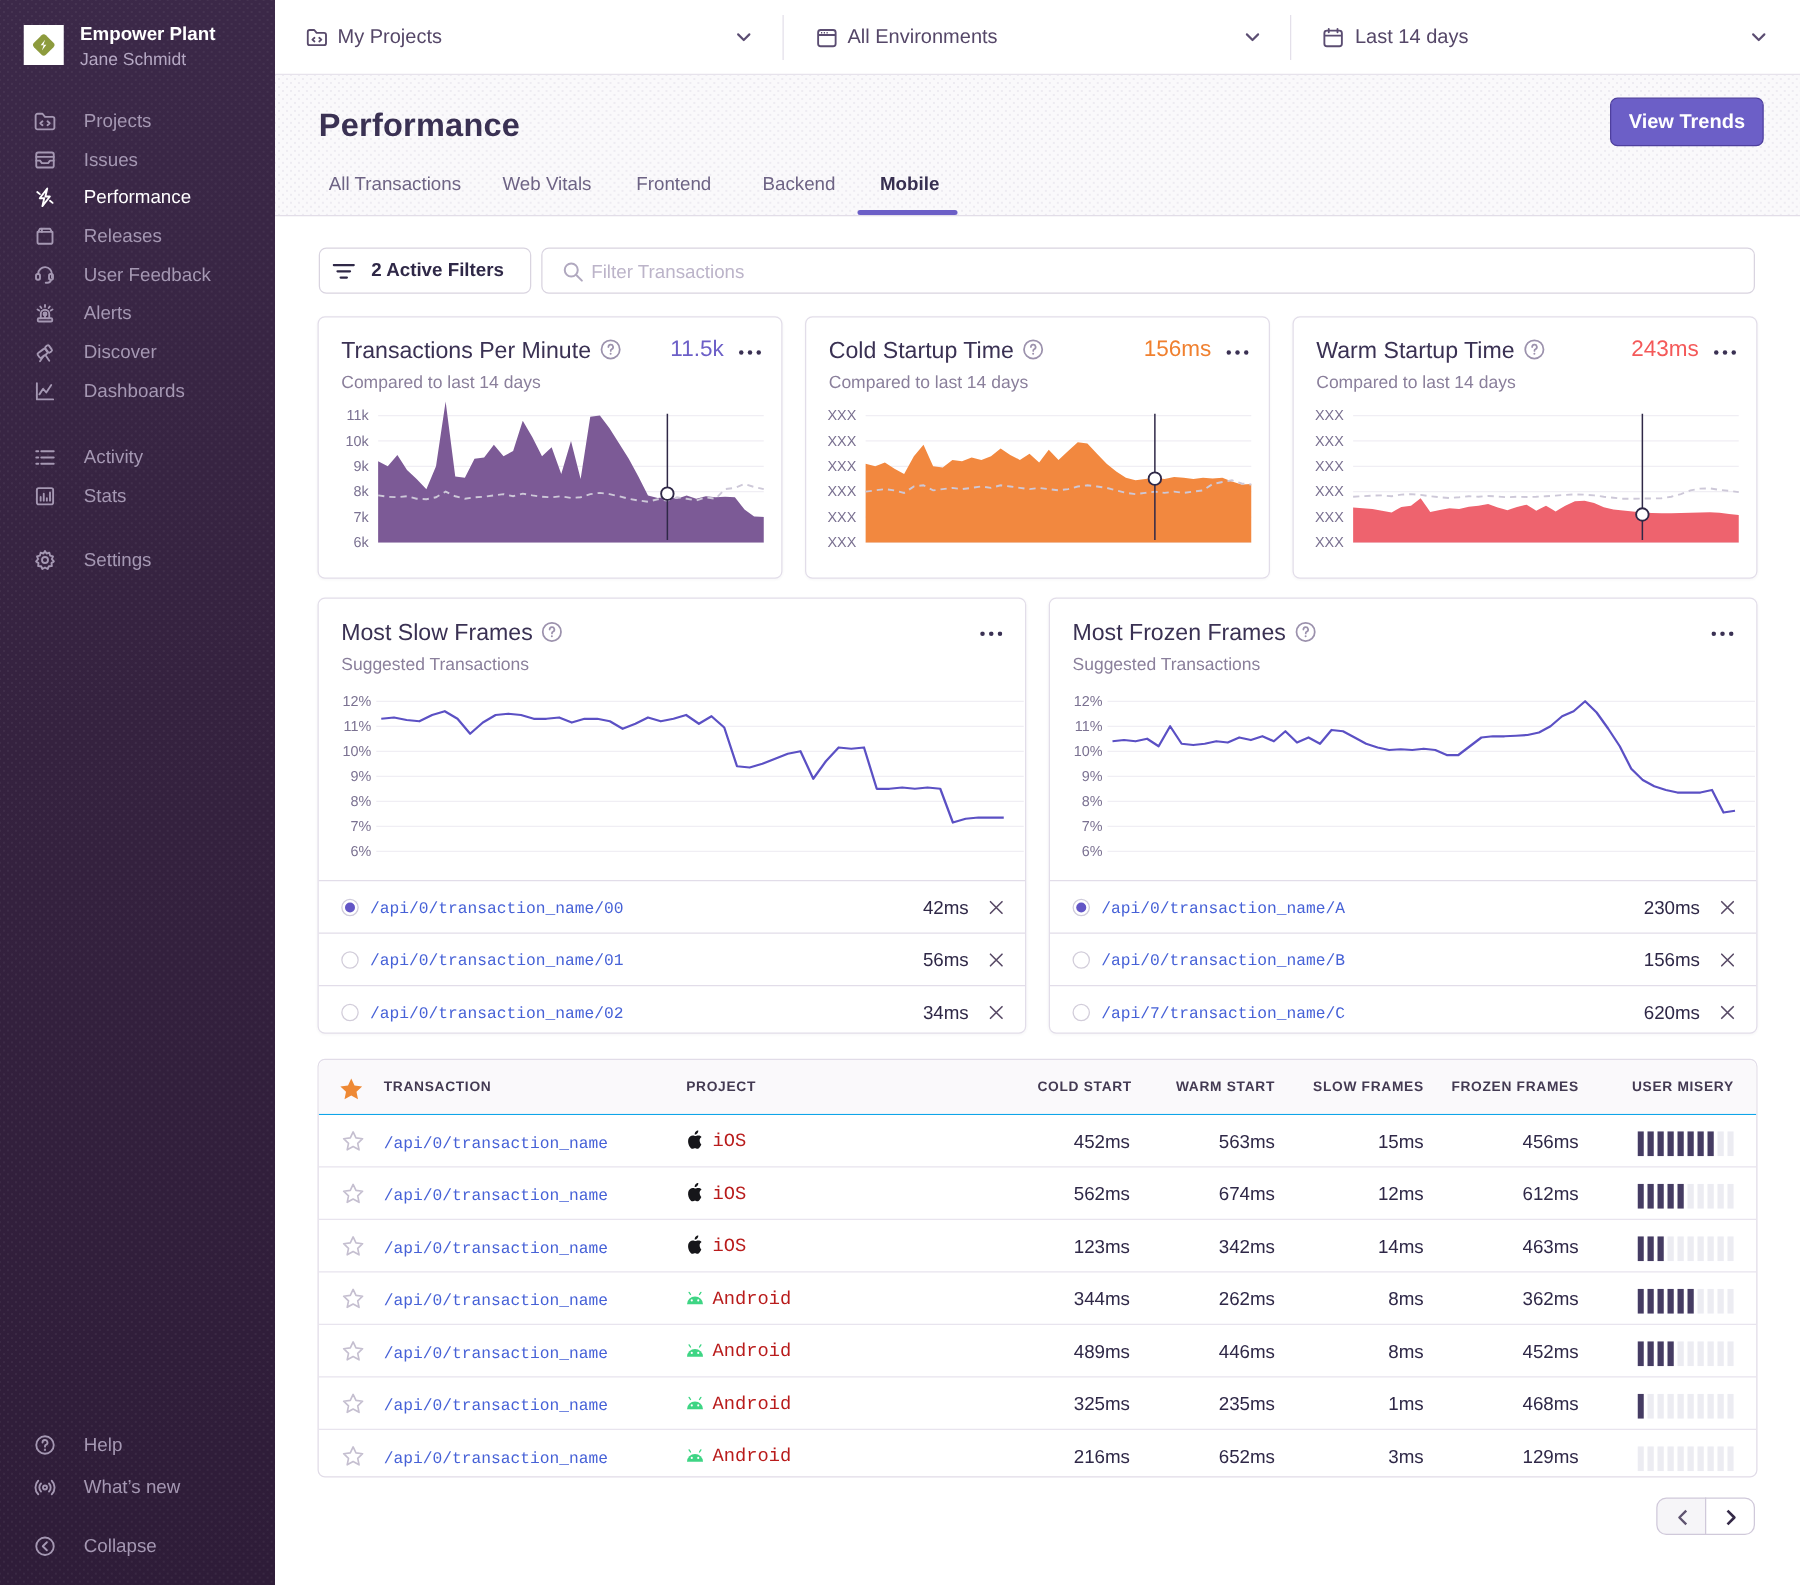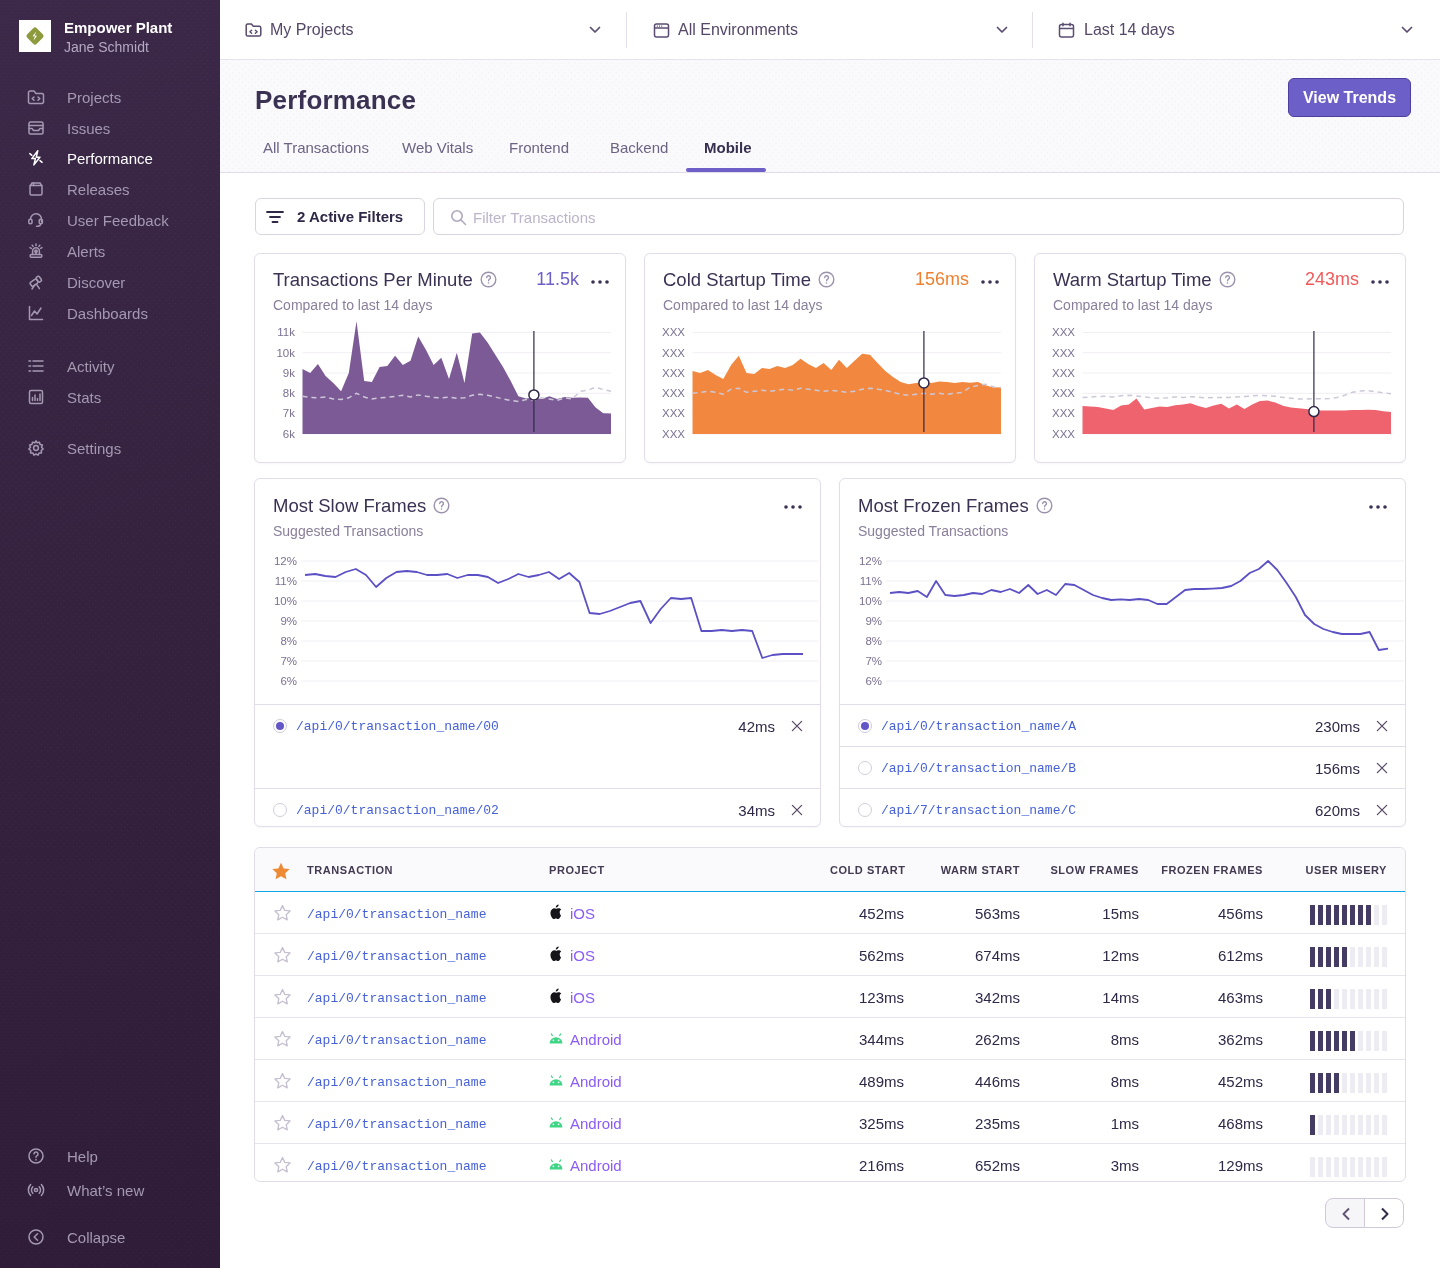--- a/index.html
+++ b/index.html
@@ -56,21 +56,21 @@
 .frow .fx { position:absolute; top:15px; width:12px; height:12px; }
 
 
 #table { position:absolute; left:254px; top:847px; width:1152px; height:335px; background:#fff; border:1px solid #e1dce8; border-radius:6px; }
 #thead { position:absolute; left:0; top:0; width:100%; height:44px; background:#faf9fb; border-bottom:1px solid #0ea5e9; border-radius:6px 6px 0 0; }
 .th { position:absolute; top:16px; font-size:11px; font-weight:bold; color:#433a52; letter-spacing:0.55px; white-space:nowrap; }
 .trow { position:absolute; left:0; width:100%; height:42px; border-bottom:1px solid #e8e4ee; }
 .trow:last-of-type { border-bottom:none; }
 .tlink { position:absolute; left:52px; top:15px; font-family:"Liberation Mono",monospace; font-size:13px; color:#4661d7; white-space:nowrap; }
 .tnum { position:absolute; top:13px; font-size:15px; color:#2f2847; text-align:right; }
-.proj { position:absolute; left:294px; top:13px; font-size:15px; color:#8b5cf6; }
+.proj { position:absolute; left:294px; top:13px; font-size:15px; color:#b91c1c;font-family:Liberation Mono, monospace; }
 .misery { position:absolute; left:1055px; top:13px; width:77px; height:20px; }
 
 #pag { position:absolute; left:1325px; top:1198px; width:79px; height:30px; }
 #pag .pbtn { position:absolute; top:0; width:40px; height:30px; background:#fff; border:1px solid #d0c9da; }
 #pag .pl { left:0; border-radius:8px 0 0 8px; background:#f6f5f8; }
 #pag .pr { left:39px; border-radius:0 8px 8px 0; }
 svg { display:block; }
 .ctitle svg { display:inline-block; }
 .abs { position:absolute; }
 </style>
@@ -428,20 +428,28 @@
   <path d="M50.0 29.0 L60.2 28.0 L70.3 30.0 L80.5 31.0 L90.7 26.0 L100.8 23.0 L111.0 29.0 L121.1 41.0 L131.3 32.0 L141.5 26.0 L151.6 25.0 L161.8 26.0 L172.0 29.0 L182.1 29.0 L192.3 28.0 L202.4 32.0 L212.6 29.0 L222.8 29.0 L232.9 31.0 L243.1 37.0 L253.3 33.0 L263.4 28.0 L273.6 31.0 L283.8 29.0 L293.9 26.0 L304.1 33.0 L314.2 27.0 L324.4 36.0 L334.6 67.0 L344.7 68.0 L354.9 65.0 L365.1 61.0 L375.2 57.0 L385.4 55.0 L395.6 77.0 L405.7 63.0 L415.9 52.0 L426.0 53.0 L436.2 52.0 L446.4 85.0 L456.5 85.0 L466.7 84.0 L476.9 85.0 L487.0 84.0 L497.2 85.0 L507.3 112.0 L517.5 109.0 L527.7 108.0 L537.8 108.0 L548.0 108.0" fill="none" stroke="#5b50c4" stroke-width="1.8" stroke-linejoin="round"></path>
   </svg>
   <div class="frow" style="top:225px;">
   <div class="radio sel"></div>
   <div class="flink">/api/0/transaction_name/00</div>
   <div class="fval" style="right:45px;">42ms</div>
   <svg class="fx" style="right:17px;" width="13" height="13" viewBox="0 0 13 13">
             <path d="M1.5 1.5 L11.5 11.5 M11.5 1.5 L1.5 11.5" stroke="#584a66" stroke-width="1.4" stroke-linecap="round"></path>
           </svg>
 </div>
+        <div class="frow" style="top:267px;">
+  <div class="radio"></div>
+  <div class="flink">/api/0/transaction_name/01</div>
+  <div class="fval" style="right:45px;">56ms</div>
+  <svg class="fx" style="right:17px;" width="13" height="13" viewBox="0 0 13 13">
+            <path d="M1.5 1.5 L11.5 11.5 M11.5 1.5 L1.5 11.5" stroke="#584a66" stroke-width="1.4" stroke-linecap="round"></path>
+          </svg>
+</div>
         <div class="frow" style="top:309px;">
   <div class="radio"></div>
   <div class="flink">/api/0/transaction_name/02</div>
   <div class="fval" style="right:45px;">34ms</div>
   <svg class="fx" style="right:17px;" width="13" height="13" viewBox="0 0 13 13">
             <path d="M1.5 1.5 L11.5 11.5 M11.5 1.5 L1.5 11.5" stroke="#584a66" stroke-width="1.4" stroke-linecap="round"></path>
           </svg>
 </div>
 </div>
 <div class="card" style="left:839px;top:478px;width:567px;height:349px;">

